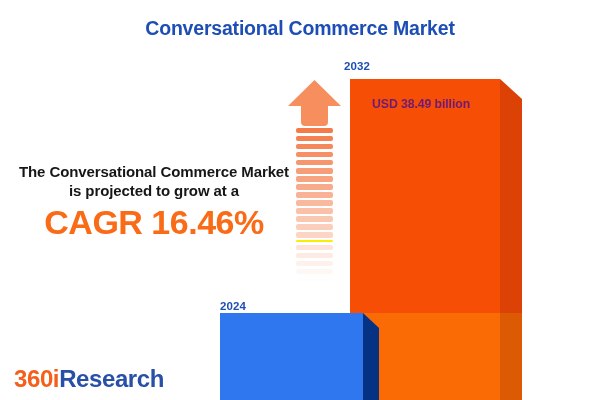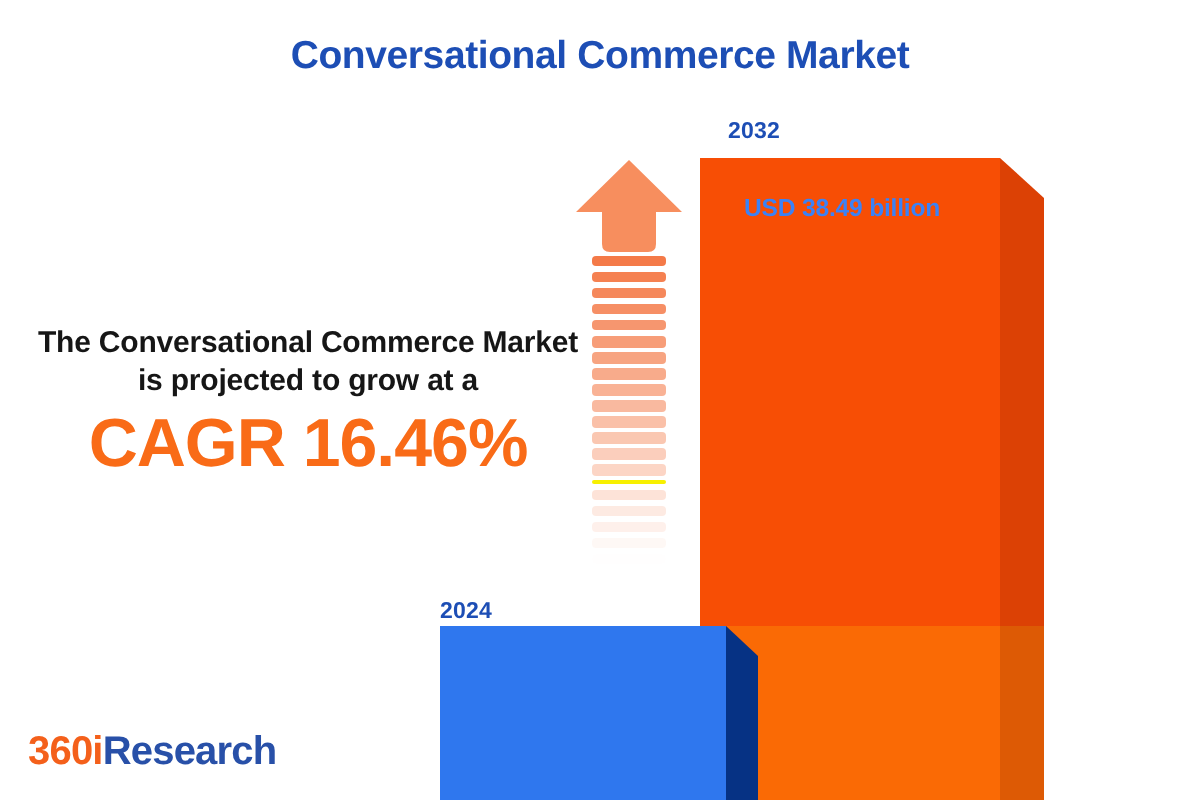--- a/index.html
+++ b/index.html
@@ -146,51 +146,51 @@
 
   
   .year-label {
     position: absolute;
     font-size: 11.5px;
     font-weight: bold;
     color: #1d4eb5;
     letter-spacing: 0.1px;
   }
   #year-2032 {
-    left: 364px;
+    left: 344px;
     top: 60px;
   }
   #year-2024 {
     left: 220px;
     top: 288px;
     margin-top: 12px;
   }
   .value-label {
     position: absolute;
     font-size: 12.3px;
     font-weight: bold;
-    color: #3b82f6;
+    color: #701a75;
     letter-spacing: -0.1px;
     white-space: nowrap;
   }
   #value-2032 {
     left: 372px;
     top: 97px;
   }
   #value-2024 {
     left: 243px;
     top: 327px;
   }
 
   
   #logo {
     position: absolute;
     left: 14px;
     top: 365px;
-    font-size: 20px;
+    font-size: 24px;
     font-weight: bold;
     letter-spacing: -0.4px;
   }
   #logo-360i { color: #f4601b; }
   #logo-research { color: #2850a8; }
 </style>
 </head>
 <body>
 
 <div id="canvas">

